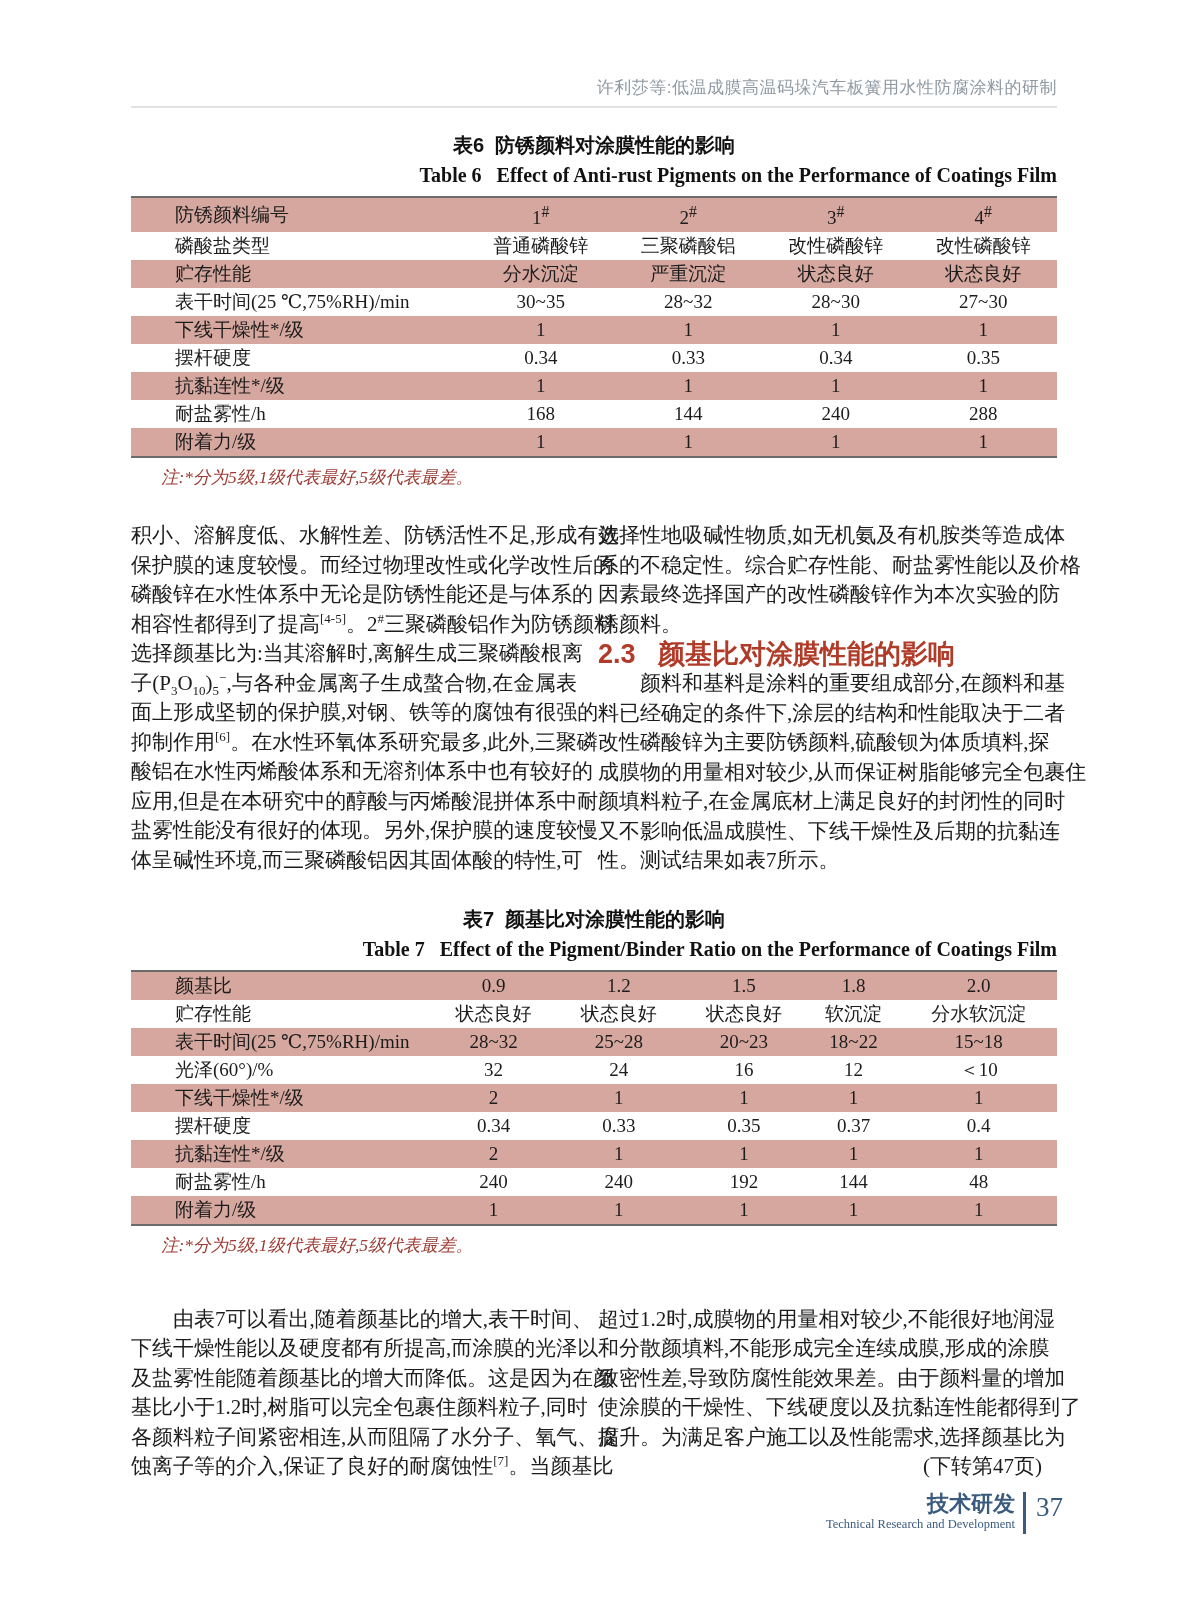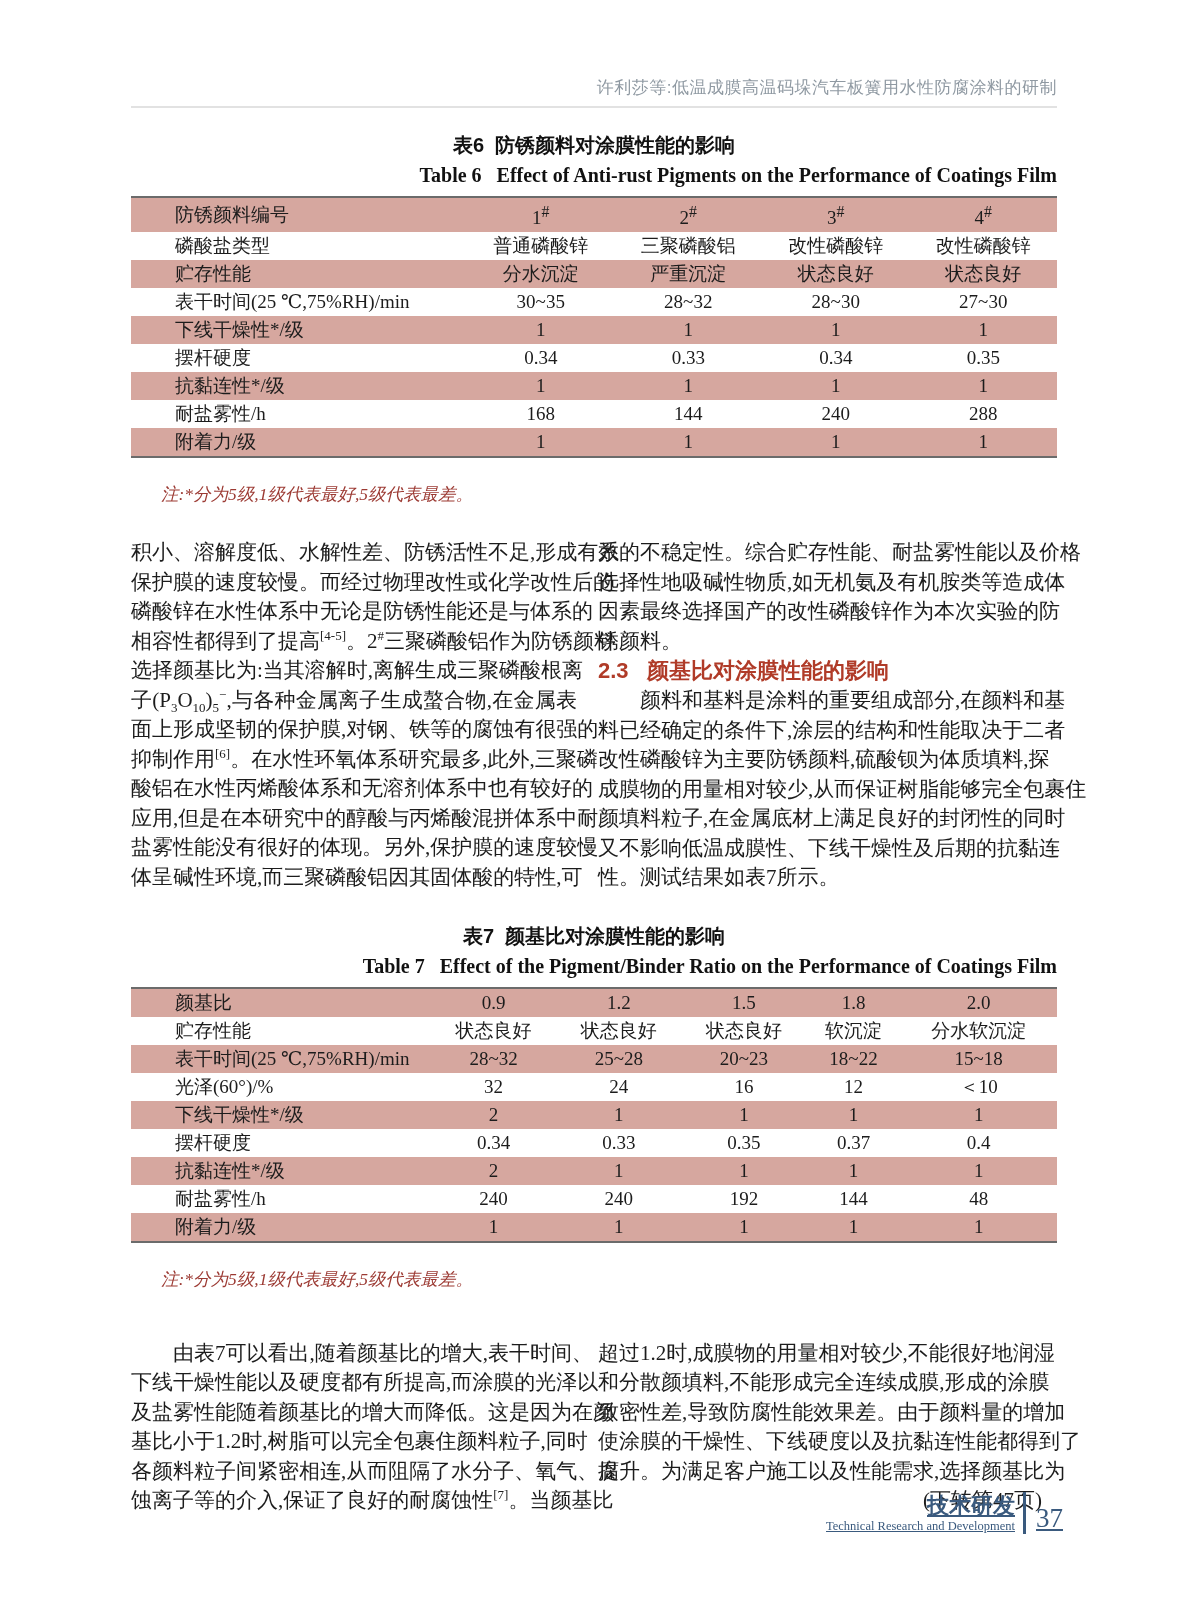--- a/index.html
+++ b/index.html
@@ -54,21 +54,21 @@
     border-bottom: 2px solid #6b6b6b;
     font-size: 19px;
   }
   table.data-table td { height: 28px; padding: 0; line-height: 28px; }
   table.data-table td.lbl { text-align: left; padding-left: 44px; }
   table.data-table td.val { text-align: center; }
   tr.pink td { background: #d6a79f; }
   table.t6 col.c-lbl { width: 336px; }
   table.t7 col.c-lbl { width: 300px; }
   .tbl-note {
-    margin-top: 24px;
+    margin-top: 7px;
     padding-left: 30px;
     font-size: 17.5px;
     font-style: italic;
     color: #9c3a33;
   }
 
   
   .columns { display: flex; width: 917px; column-gap: 21px; }
   .columns.top { margin-top: 32px; }
   .columns.bottom { margin-top: 48px; }
@@ -84,44 +84,43 @@
     white-space: nowrap;
     color: #1c1c1c;
   }
   .line.short { text-align-last: left; }
   .line.indent { text-indent: 2em; }
   .line sup { font-size: 13px; line-height: 0; }
   .line sub { font-size: 13px; line-height: 0; }
   .section-heading {
     font-family: "Liberation Sans", "DejaVu Sans", sans-serif;
     font-weight: bold;
-    font-size: 22px;
+    font-size: 27px;
     line-height: 30px;
     height: 30px;
     color: #b03b28;
     white-space: pre-wrap;
   }
   .continuation {
     font-size: 21px;
     line-height: 29.5px;
     height: 29.5px;
     text-align: right;
     padding-right: 6px;
     color: #1c1c1c;
   }
 
   
   .footer {
     position: absolute;
     top: 1492px;
     right: 124px;
     display: flex;
-    align-items: flex-end;
+    align-items: flex-start;
     color: #3a5a7e;
-    text-decoration: underline;
   }
   .footer-titles { text-align: right; }
   .footer-zh {
     font-family: "Liberation Sans", "DejaVu Sans", sans-serif;
     font-weight: bold;
     font-size: 22px;
     line-height: 24px;
   }
   .footer-en {
     font-family: "Liberation Serif", "DejaVu Serif", serif;
@@ -235,22 +234,22 @@
       <div class="line">选择颜基比为:当其溶解时,离解生成三聚磷酸根离</div>
       <div class="line">子(P<sub>3</sub>O<sub>10</sub>)<sub>5</sub><sup>−</sup>,与各种金属离子生成螯合物,在金属表</div>
       <div class="line">面上形成坚韧的保护膜,对钢、铁等的腐蚀有很强的</div>
       <div class="line">抑制作用<sup>[6]</sup>。在水性环氧体系研究最多,此外,三聚磷</div>
       <div class="line">酸铝在水性丙烯酸体系和无溶剂体系中也有较好的</div>
       <div class="line">应用,但是在本研究中的醇酸与丙烯酸混拼体系中耐</div>
       <div class="line">盐雾性能没有很好的体现。另外,保护膜的速度较慢</div>
       <div class="line">体呈碱性环境,而三聚磷酸铝因其固体酸的特性,可</div>
     </div>
     <div class="col-right">
+      <div class="line">选择性地吸碱性物质,如无机氨及有机胺类等造成体</div>
       <div class="line">系的不稳定性。综合贮存性能、耐盐雾性能以及价格</div>
-      <div class="line">选择性地吸碱性物质,如无机氨及有机胺类等造成体</div>
       <div class="line">因素最终选择国产的改性磷酸锌作为本次实验的防</div>
       <div class="line short">锈颜料。</div>
       <div class="section-heading">2.3   颜基比对涂膜性能的影响</div>
       <div class="line indent">颜料和基料是涂料的重要组成部分,在颜料和基</div>
       <div class="line">料已经确定的条件下,涂层的结构和性能取决于二者</div>
       <div class="line">改性磷酸锌为主要防锈颜料,硫酸钡为体质填料,探</div>
       <div class="line">成膜物的用量相对较少,从而保证树脂能够完全包裹住</div>
       <div class="line">颜填料粒子,在金属底材上满足良好的封闭性的同时</div>
       <div class="line">又不影响低温成膜性、下线干燥性及后期的抗黏连</div>
       <div class="line short">性。测试结果如表7所示。</div>

